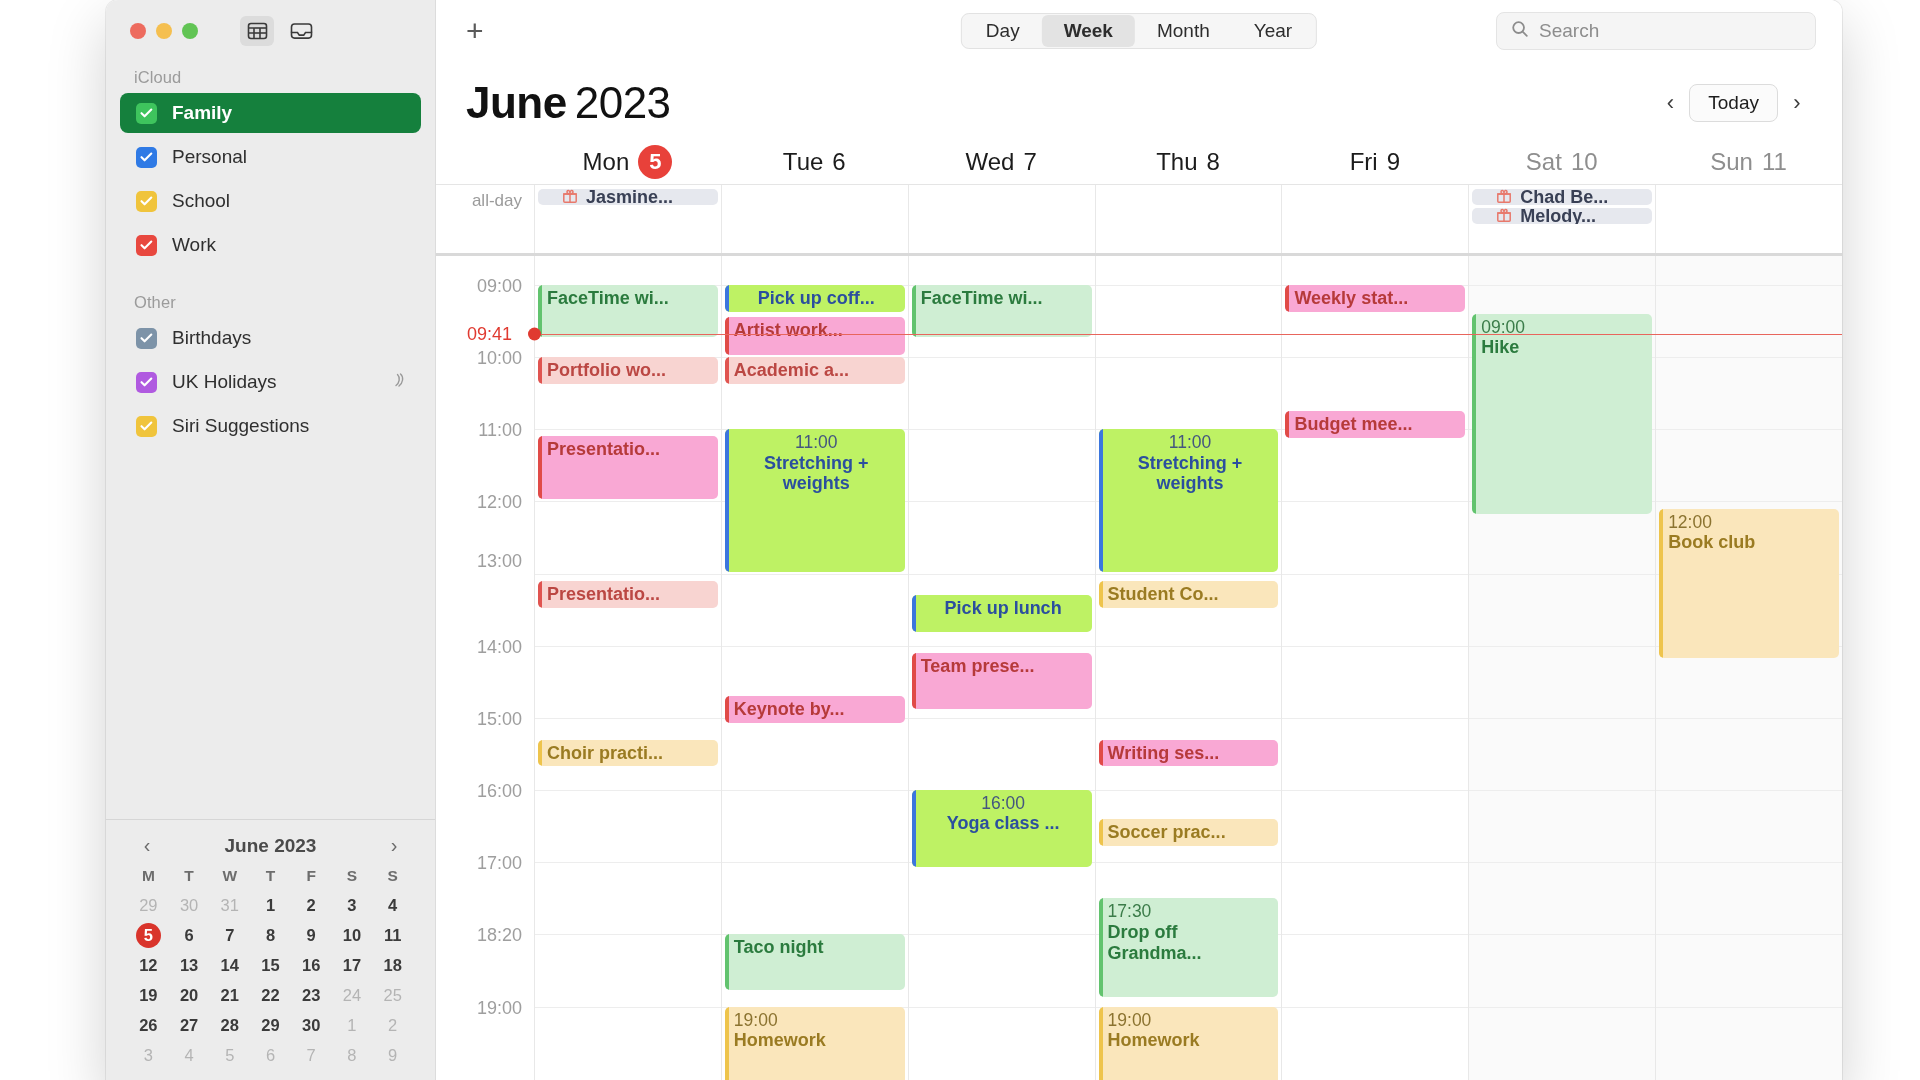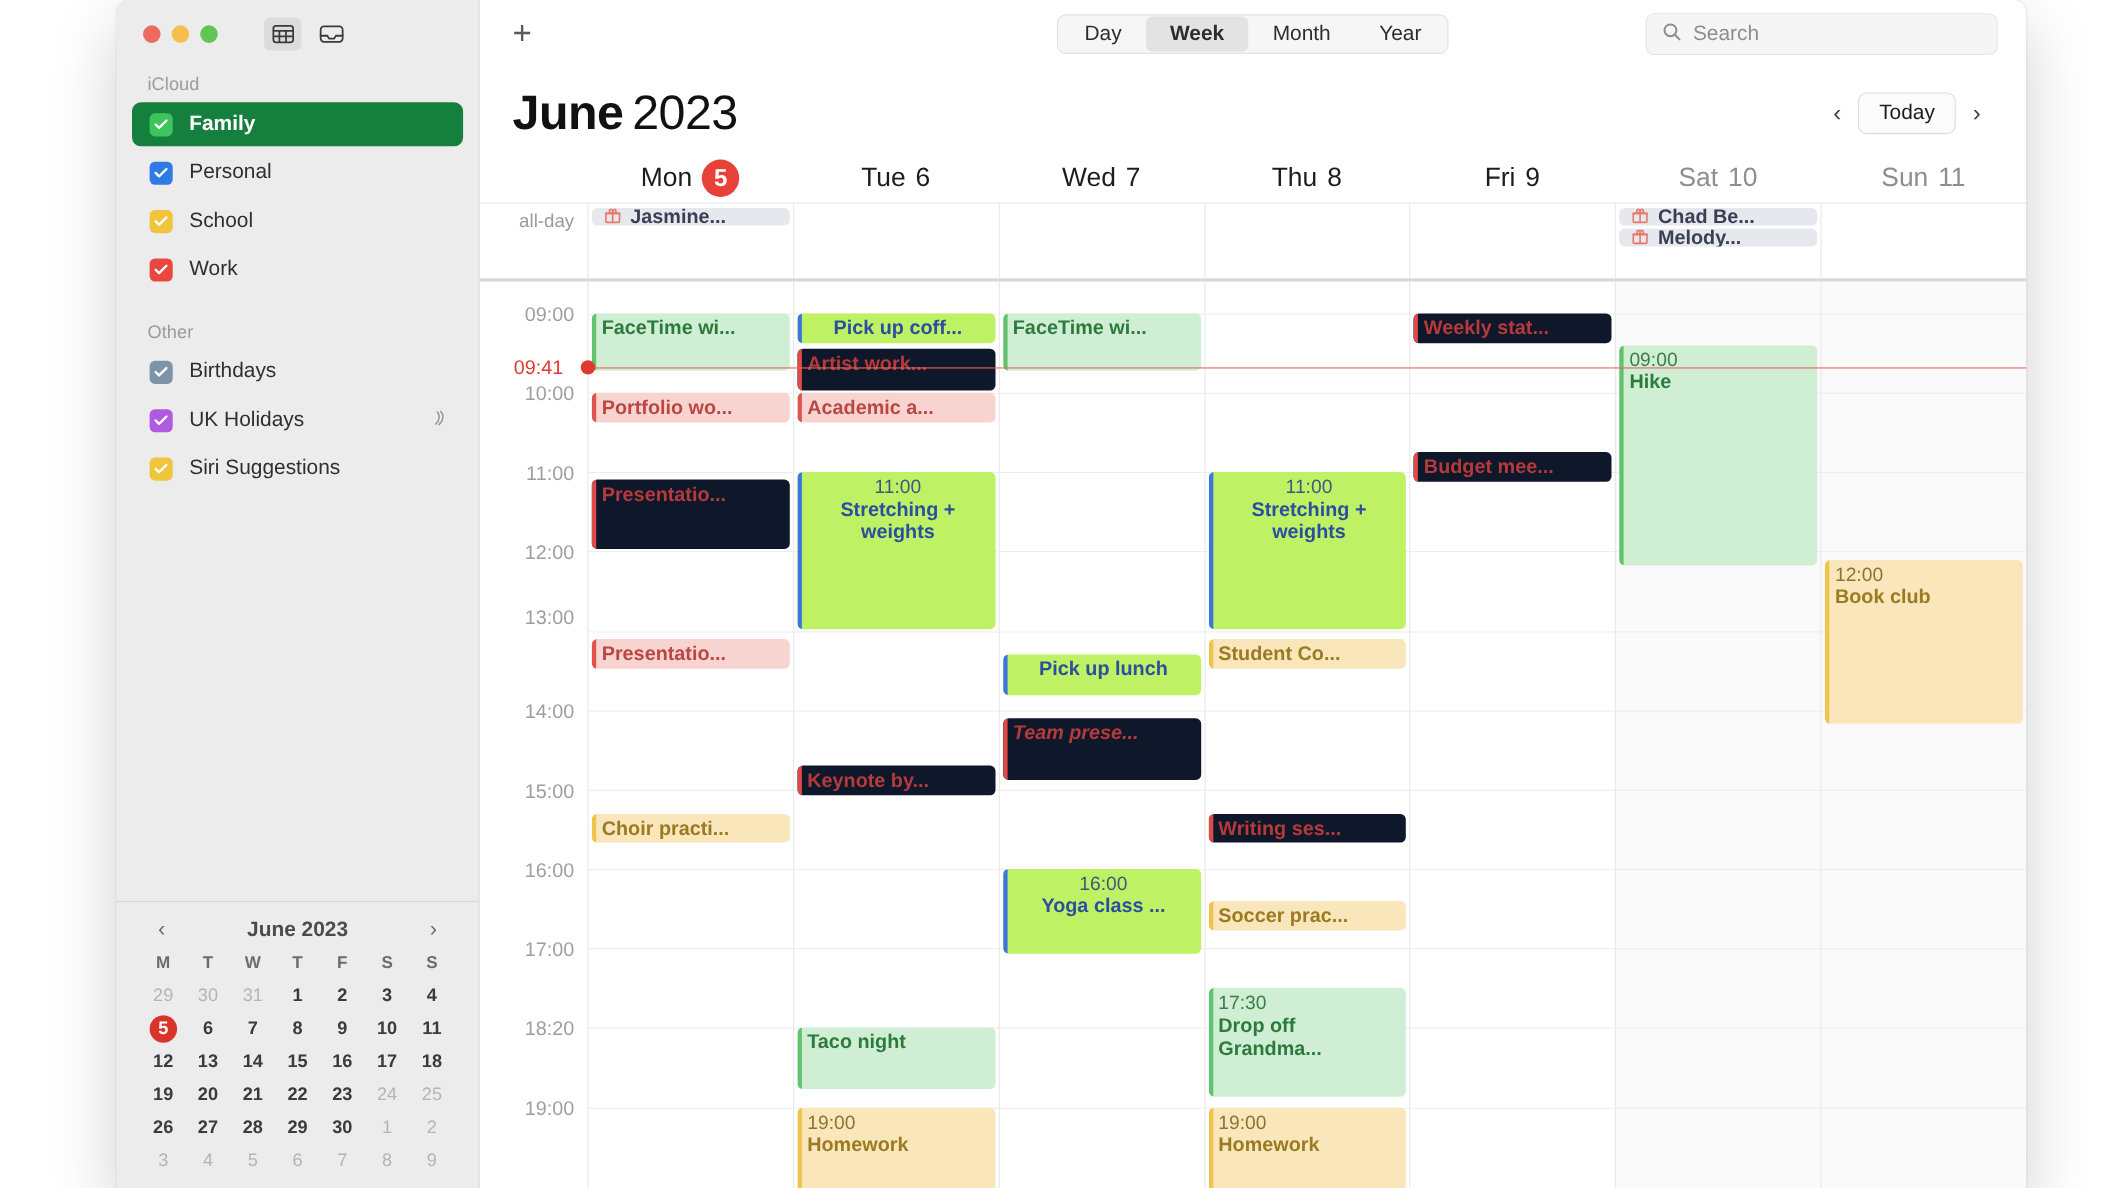--- a/index.html
+++ b/index.html
@@ -203,21 +203,21 @@
     border-left: 1px solid #e8e8e8;
     padding: 4px 3px 0 3px;
     display: flex; flex-direction: column; gap: 3px;
     overflow: hidden;
   }
   .ad-chip {
     background: #e6e8ee;
     border-radius: 5px;
     height: 16px;
     display: flex; align-items: center; gap: 8px;
-    padding: 0 11px;
+    padding: 0 24px;
     font-size: 18px; font-weight: 700; color: #394055;
     white-space: nowrap; overflow: hidden;
   }
   .gift { color: #e8786b; font-size: 17px; line-height: 1; }
 
   
   .timegrid {
     position: relative;
     flex: 1;
     display: grid;
@@ -275,21 +275,21 @@
   .ev .n { font-weight: 700; display: block; white-space: pre-line; }
   .ev.compact .n { white-space: nowrap; }
 
   
   .c-green { background: #cfeed3; color: #2b7b3e; }
   .c-green .bar { background: #62c36e; }
   .c-green .t { color: #3b7c49; }
   .c-blue  { background: #bef264; color: #2b4f9e; text-align: center; }
   .c-blue .bar { background: #3b76de; }
   .c-blue .t { color: #44567f; }
-  .c-red   { background: #0f172a; color: #b63a3a; }
+  .c-red   { background: #f9a8d4; color: #b63a3a; }
   .c-red .bar { background: #e04b47; }
   .c-redl  { background: #f8d4d1; color: #bb4743; }
   .c-redl .bar { background: #e05450; }
   .c-yellow{ background: #fae6bb; color: #9a7b22; }
   .c-yellow .bar { background: #eec44c; }
   .c-yellow .t { color: #8b7330; }
 </style>
 </head>
 <body>
 
@@ -656,21 +656,21 @@
               <div class="hline" style="top: 678.435px;"></div>
               <div class="hline" style="top: 750.609px;"></div>
               <div class="ev c-green compact" style="top: 28.8696px; height: 52.1304px;">
                 <span class="bar"></span>
                 <span class="n">FaceTime wi...</span>
               </div>
               <div class="ev c-blue compact" style="top: 339.217px; height: 37px;">
                 <span class="bar"></span>
                 <span class="n">Pick up lunch</span>
               </div>
-              <div class="ev c-red compact" style="top: 396.957px; height: 55.7391px; font-style: italic;">
+              <div class="ev c-red compact" style="top: 396.957px; height: 55.7391px;">
                 <span class="bar"></span>
                 <span class="n">Team prese...</span>
               </div>
               <div class="ev c-blue" style="top: 534.087px; height: 77.3913px;">
                 <span class="bar"></span>
                 <span class="t">16:00</span>
                 <span class="n">Yoga class  ...</span>
               </div>
             </div>
             <div class="daycol">

